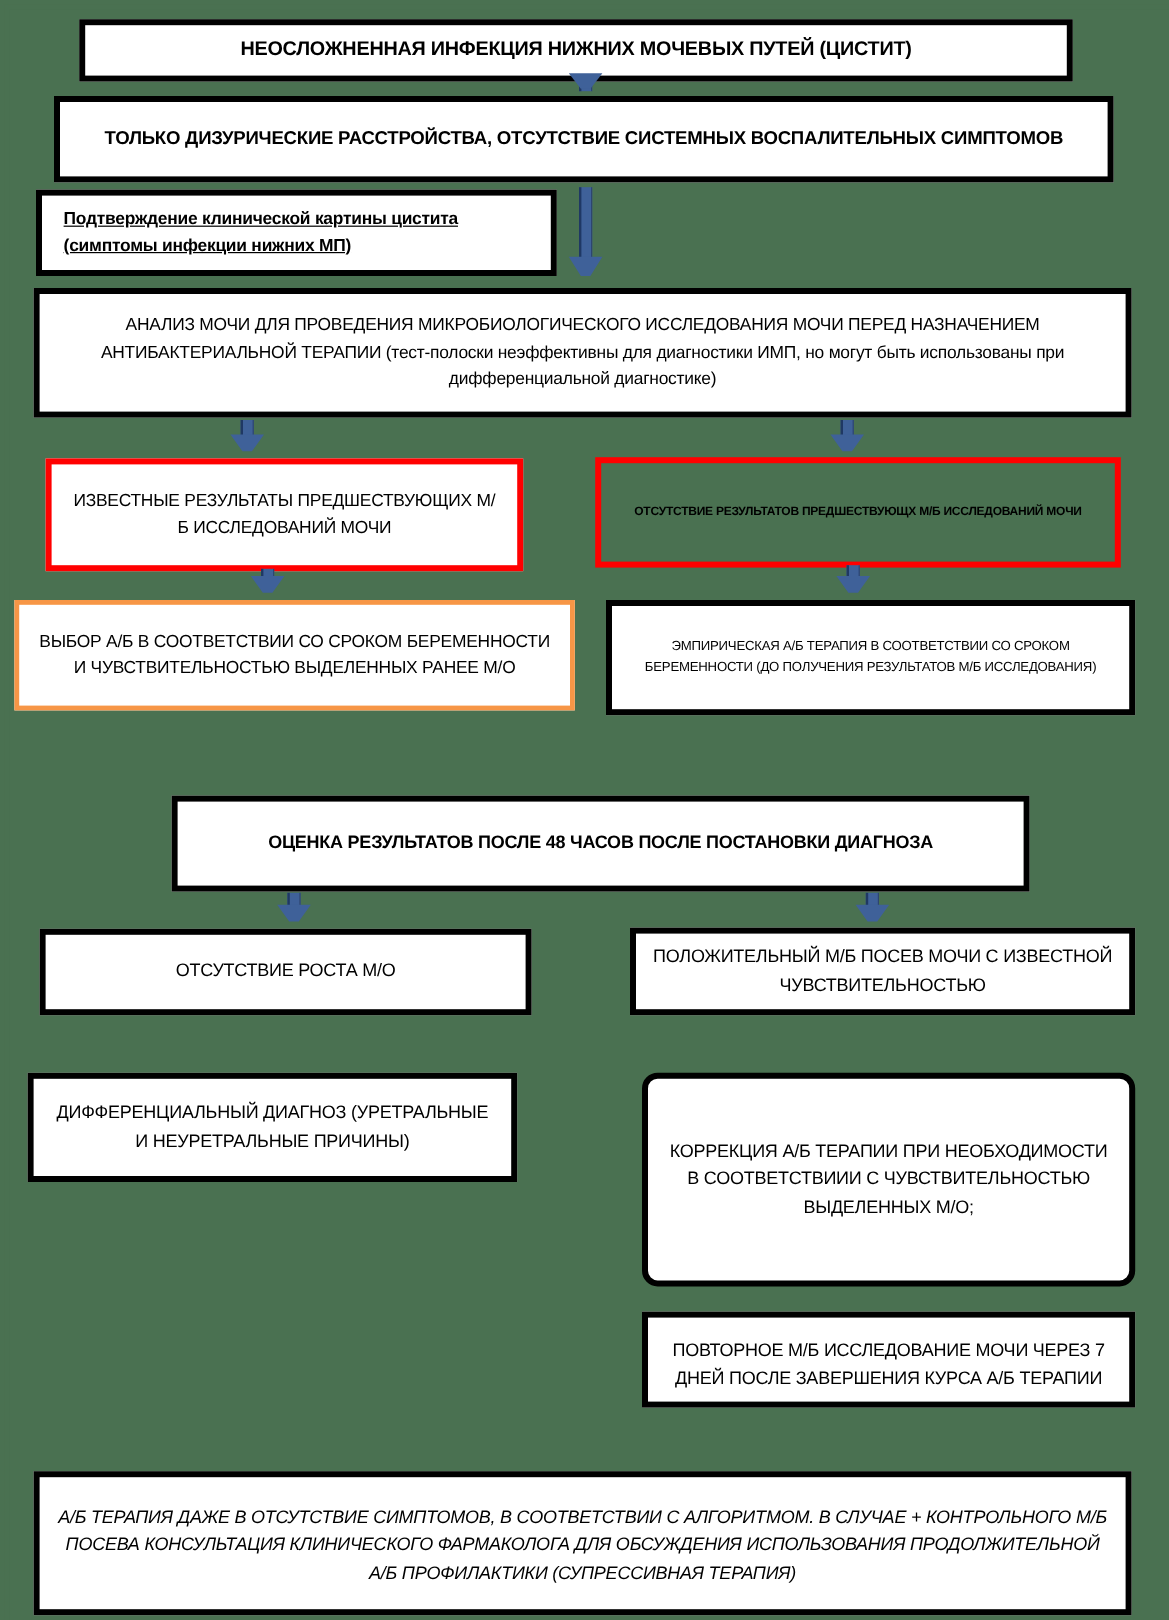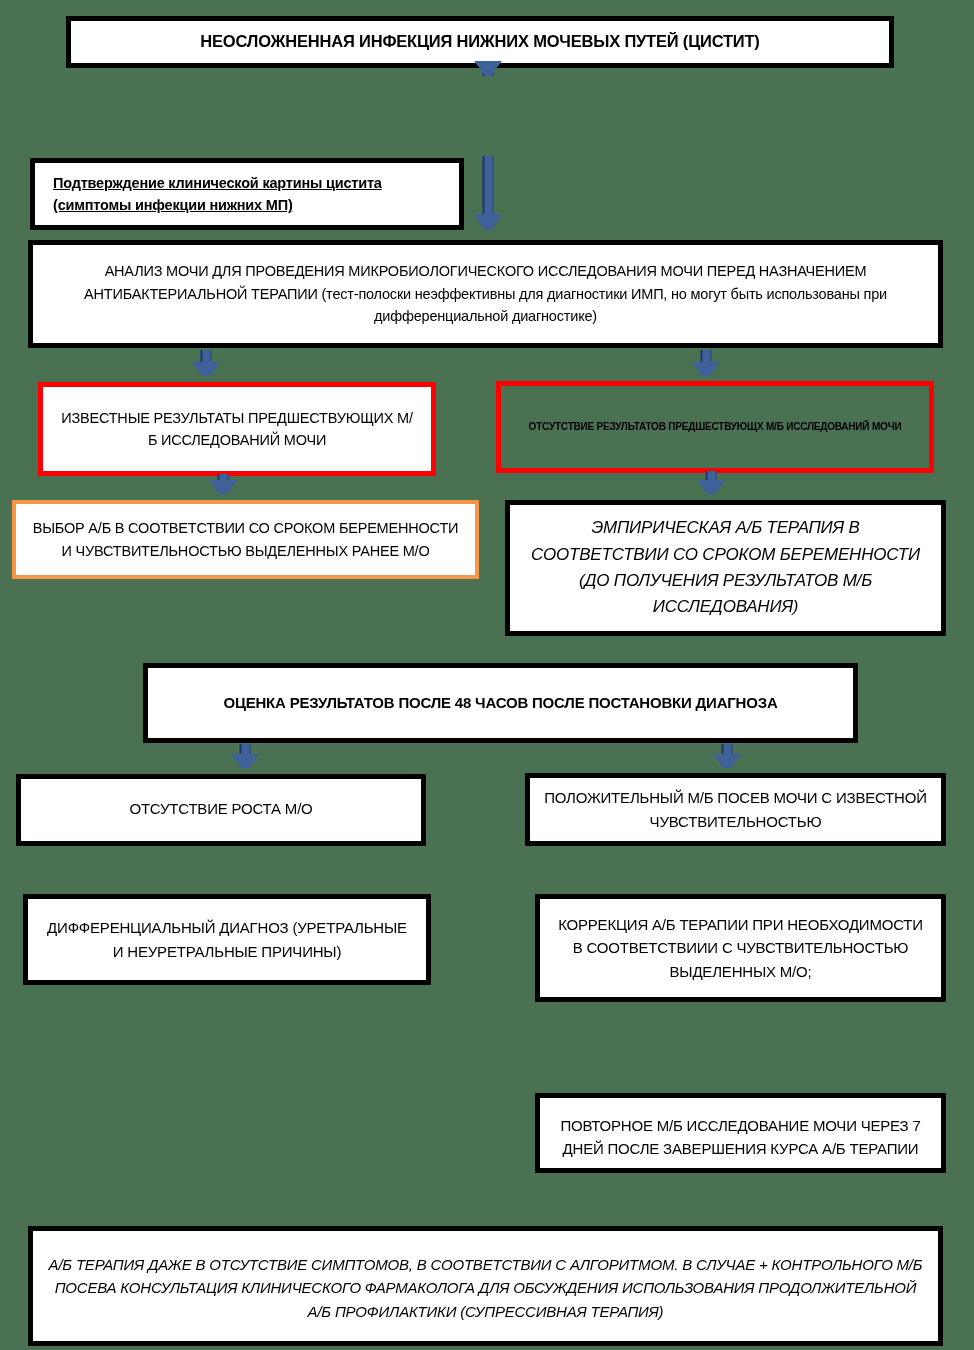--- a/index.html
+++ b/index.html
@@ -79,20 +79,23 @@
 
   <div class="box bold cond" style="left:58px; top:8px; width:828px; height:52px; font-size:16.5px;">
     <span class="txt">НЕОСЛОЖНЕННАЯ ИНФЕКЦИЯ НИЖНИХ МОЧЕВЫХ ПУТЕЙ (ЦИСТИТ)</span>
   </div>
 
   <div class="arrow" style="left:468px; top:60px; width:24px; height:14px;">
     <div class="shaft" style="height:2px;"></div>
     <div class="head" style="border-top-width:13px;"></div>
   </div>
 
+  <div class="box bold cond" style="left:37px; top:72px; width:883px; height:72px; font-size:15.5px;">
+    <span class="txt">ТОЛЬКО ДИЗУРИЧЕСКИЕ РАССТРОЙСТВА, ОТСУТСТВИЕ СИСТЕМНЫХ ВОСПАЛИТЕЛЬНЫХ СИМПТОМОВ</span>
+  </div>
 
   <div class="arrow" style="left:468px; top:148px; width:24px; height:82px;">
     <div class="shaft" style="height:66px;"></div>
     <div class="head" style="border-top-width:16px;"></div>
   </div>
 
   <div class="box bold cond" style="left:22px; top:150px; width:434px; height:72px; font-size:14.5px; justify-content:flex-start; text-align:left; padding-left:14px;text-decoration:underline;">
     <span class="txt">Подтверждение клинической картины цистита (симптомы инфекции нижних МП)</span>
   </div>
 
@@ -121,55 +124,55 @@
   <div class="arrow" style="left:203px; top:466px; width:24px; height:28px;">
     <div class="shaft" style="height:14px;"></div>
     <div class="head" style="border-top-width:14px;"></div>
   </div>
 
   <div class="arrow" style="left:691px; top:463px; width:24px; height:31px;">
     <div class="shaft" style="height:17px;"></div>
     <div class="head" style="border-top-width:14px;"></div>
   </div>
 
-  <div class="box b-orange cond" style="left:4px; top:492px; width:467px; height:79px; font-size:14.5px;">
+  <div class="box b-orange cond" style="left:4px; top:492px; width:467px; height:92px; font-size:14.5px;">
     <span class="txt">ВЫБОР А/Б В СООТВЕТСТВИИ СО СРОКОМ БЕРЕМЕННОСТИ И ЧУВСТВИТЕЛЬНОСТЬЮ ВЫДЕЛЕННЫХ РАНЕЕ М/О</span>
   </div>
 
-  <div class="box cond" style="left:497px; top:492px; width:441px; height:136px; font-size:17px;font-style:italic;">
+  <div class="box cond" style="left:497px; top:492px; width:441px; height:96px; font-size:11px;">
     <span class="txt">ЭМПИРИЧЕСКАЯ А/Б ТЕРАПИЯ В СООТВЕТСТВИИ СО СРОКОМ БЕРЕМЕННОСТИ (ДО ПОЛУЧЕНИЯ РЕЗУЛЬТАТОВ М/Б ИССЛЕДОВАНИЯ)</span>
   </div>
 
   <div class="box bold cond" style="left:135px; top:655px; width:715px; height:80px; font-size:15px;">
     <span class="txt">ОЦЕНКА РЕЗУЛЬТАТОВ ПОСЛЕ 48 ЧАСОВ ПОСЛЕ ПОСТАНОВКИ ДИАГНОЗА</span>
   </div>
 
   <div class="arrow" style="left:225px; top:736px; width:24px; height:32px;">
     <div class="shaft" style="height:18px;"></div>
     <div class="head" style="border-top-width:14px;"></div>
   </div>
 
   <div class="arrow" style="left:707px; top:736px; width:24px; height:32px;">
     <div class="shaft" style="height:18px;"></div>
     <div class="head" style="border-top-width:14px;"></div>
   </div>
 
-  <div class="box cond" style="left:8px; top:766px; width:410px; height:72px; font-size:15px; align-items:flex-start; padding-top:14px;">
+  <div class="box cond" style="left:25px; top:766px; width:410px; height:72px; font-size:15px; align-items:flex-start; padding-top:14px;">
     <span class="txt">ОТСУТСТВИЕ РОСТА М/О</span>
   </div>
 
   <div class="box cond" style="left:517px; top:765px; width:421px; height:73px; font-size:15px;">
     <span class="txt">ПОЛОЖИТЕЛЬНЫЙ М/Б ПОСЕВ МОЧИ С ИЗВЕСТНОЙ ЧУВСТВИТЕЛЬНОСТЬЮ</span>
   </div>
 
   <div class="box cond" style="left:15px; top:886px; width:408px; height:91px; font-size:15px;">
     <span class="txt">ДИФФЕРЕНЦИАЛЬНЫЙ ДИАГНОЗ (УРЕТРАЛЬНЫЕ И НЕУРЕТРАЛЬНЫЕ ПРИЧИНЫ)</span>
   </div>
 
-  <div class="box cond" style="left:527px; top:886px; width:411px; height:108px; font-size:15px; flex-direction:column; justify-content:center; gap:35px;">
+  <div class="box cond" style="left:527px; top:886px; width:411px; height:178px; font-size:15px; flex-direction:column; justify-content:center; gap:35px;border-radius:13px;">
     <span class="txt">КОРРЕКЦИЯ А/Б ТЕРАПИИ ПРИ НЕОБХОДИМОСТИ В СООТВЕТСТВИИИ С ЧУВСТВИТЕЛЬНОСТЬЮ ВЫДЕЛЕННЫХ М/О;</span>
   </div>
 
   <div class="box cond" style="left:527px; top:1085px; width:411px; height:80px; font-size:15px; align-items:flex-end; padding-top:12px;">
     <span class="txt">ПОВТОРНОЕ М/Б ИССЛЕДОВАНИЕ МОЧИ ЧЕРЕЗ 7 ДНЕЙ ПОСЛЕ ЗАВЕРШЕНИЯ КУРСА А/Б ТЕРАПИИ</span>
   </div>
 
   <div class="box cond" style="left:20px; top:1218px; width:915px; height:120px; font-size:15px; align-items:flex-start; padding-top:18px;font-style:italic;">
     <span class="txt">А/Б ТЕРАПИЯ ДАЖЕ В ОТСУТСТВИЕ СИМПТОМОВ, В СООТВЕТСТВИИ С АЛГОРИТМОМ. В СЛУЧАЕ + КОНТРОЛЬНОГО М/Б ПОСЕВА КОНСУЛЬТАЦИЯ КЛИНИЧЕСКОГО ФАРМАКОЛОГА ДЛЯ ОБСУЖДЕНИЯ ИСПОЛЬЗОВАНИЯ ПРОДОЛЖИТЕЛЬНОЙ А/Б ПРОФИЛАКТИКИ (СУПРЕССИВНАЯ ТЕРАПИЯ)</span>
   </div>

